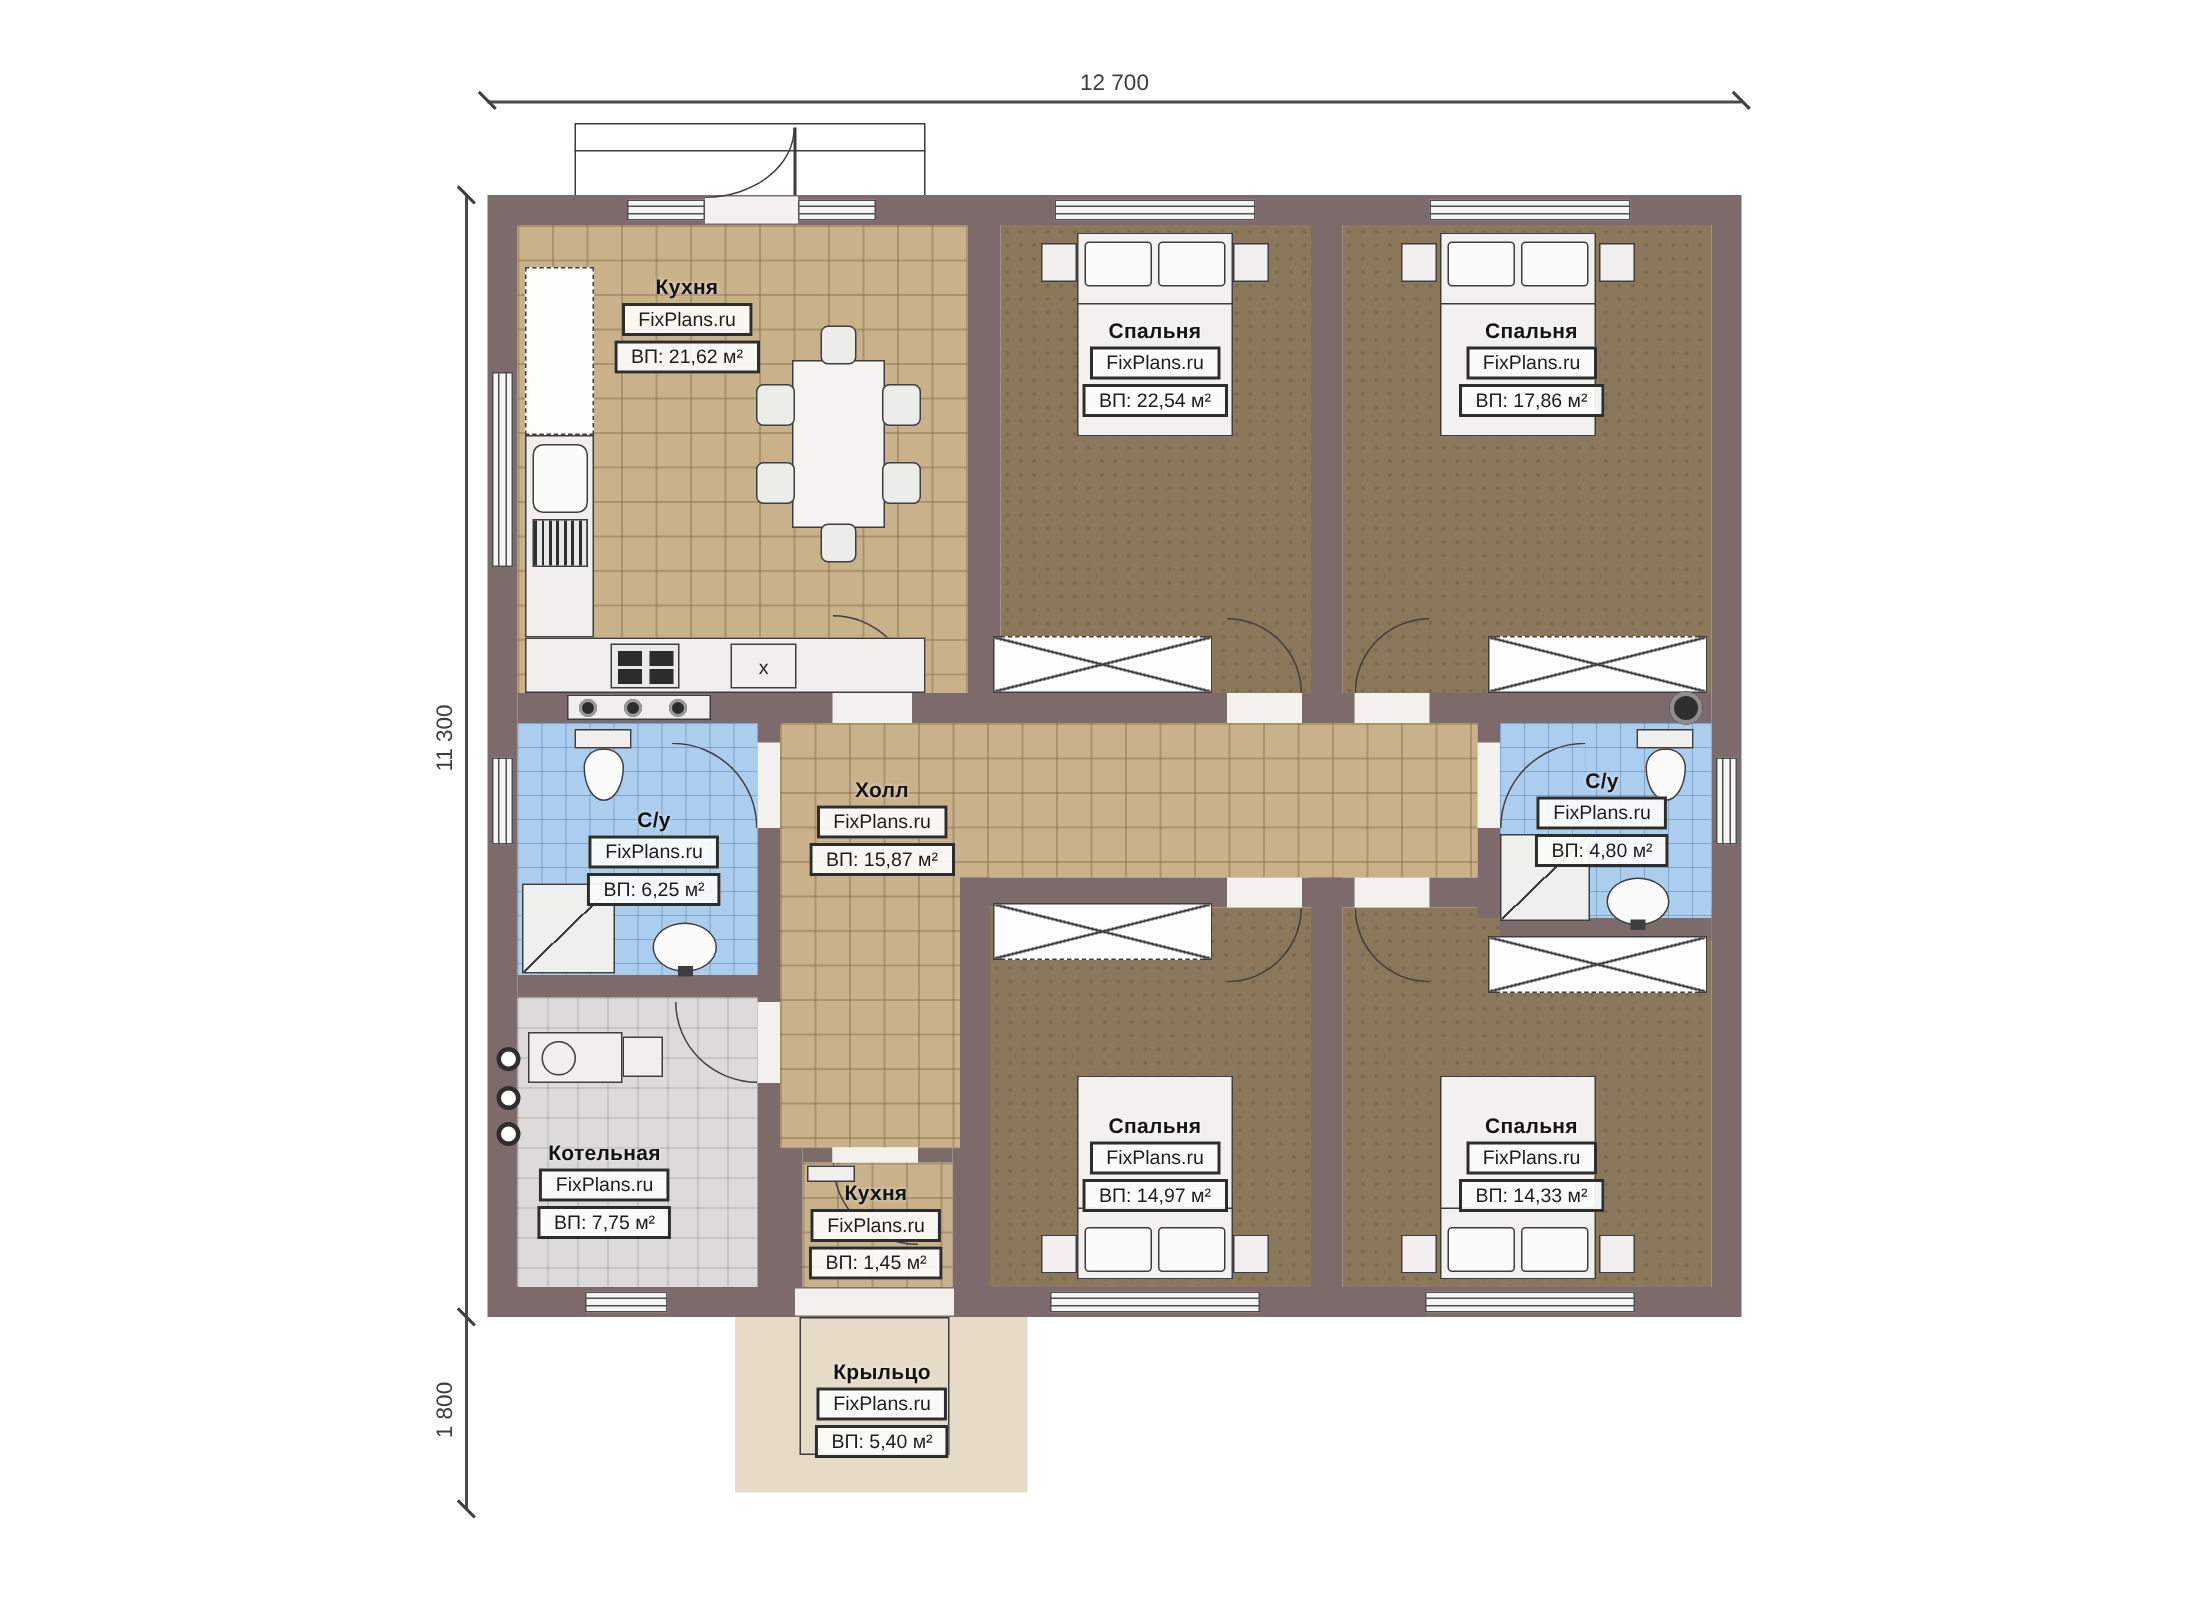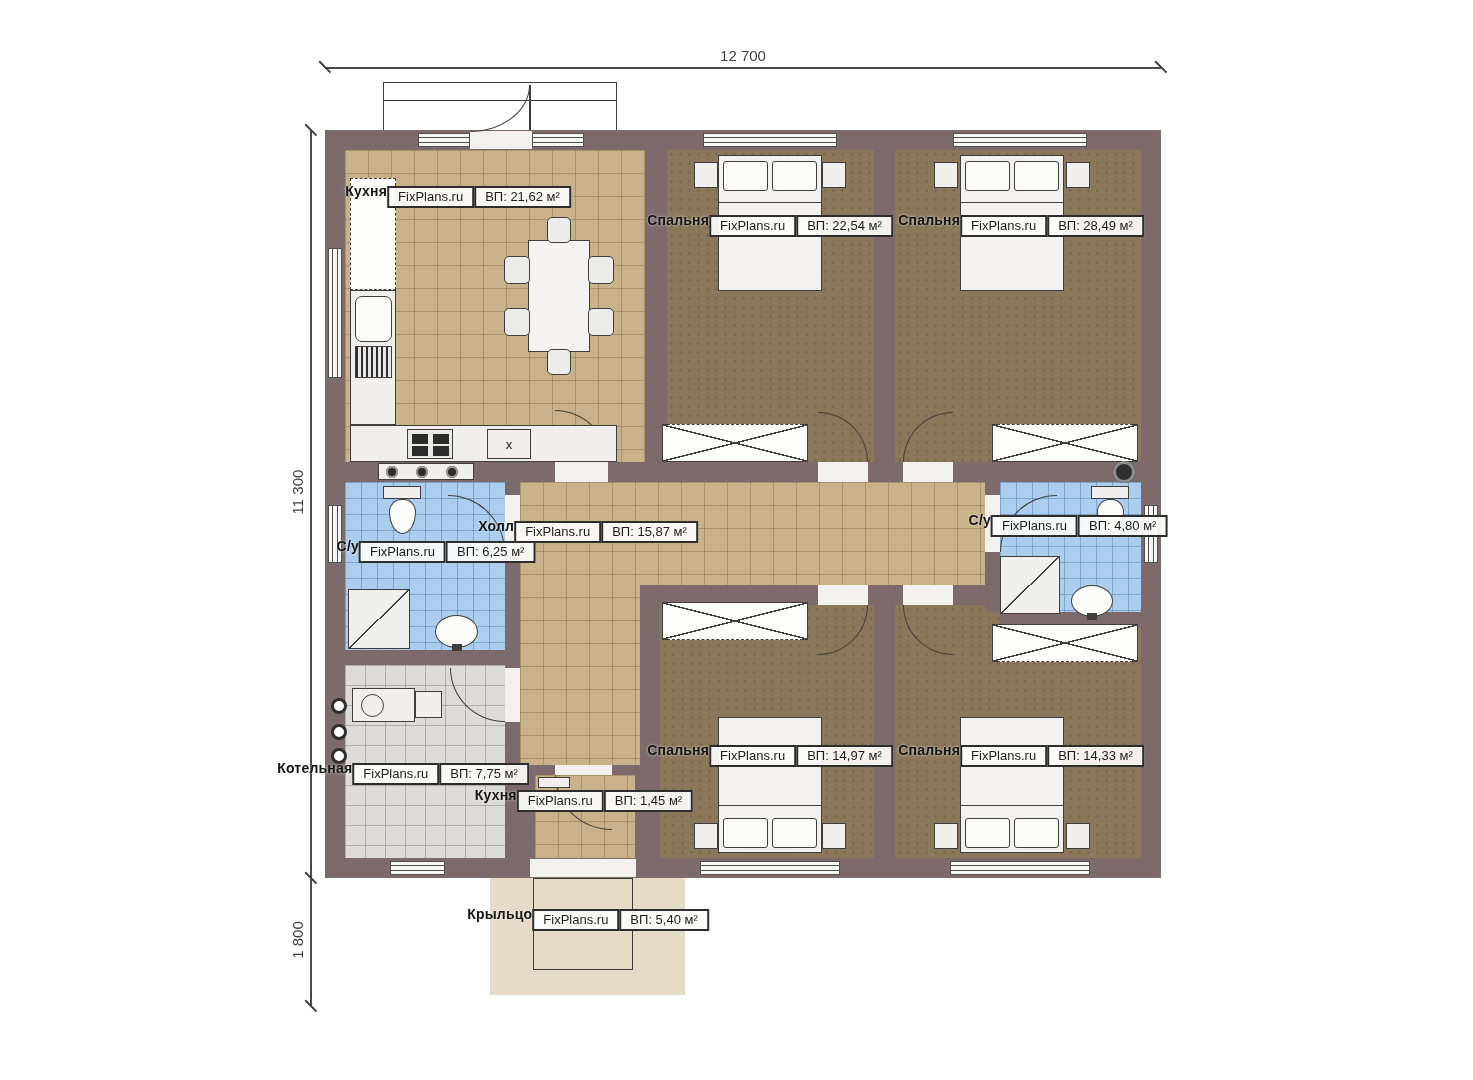--- a/index.html
+++ b/index.html
@@ -77,21 +77,21 @@
     border:1.3px solid #3e3e3e;border-radius:50%}
   .appl-mark{display:flex;align-items:center;justify-content:center;
     font-size:13px;color:#222}
 
   
   .outline{position:absolute;background:#fff;border:1.2px solid #3c3c3c;z-index:2}
   .steps{position:absolute;background:transparent;border:1.2px solid #3c3c3c;z-index:4}
   .thinline{position:absolute;background:#3c3c3c;z-index:3}
 
   
-  .rlabel{position:absolute;display:flex;flex-direction:row;
+  .rlabel{position:absolute;display:flex;flex-direction:column;align-items:center;
     transform:translateX(-50%);z-index:30;text-align:center}
   .rname{font-weight:bold;font-size:14px;color:#141414;letter-spacing:.2px;
     text-shadow:0 0 3px rgba(255,255,255,.75)}
   .rbox{margin-top:3px;border:2px solid #2d2d2d;background:rgba(252,252,250,.93);
     font-size:13px;color:#1c1c1c;padding:0 9px;line-height:18px;white-space:nowrap}
 
   
   .dimline{position:absolute;background:#4a4a4a;z-index:6}
   .tick{position:absolute;width:16px;height:1.6px;background:#3f3f3f;
     transform:rotate(45deg);z-index:6}
@@ -264,21 +264,21 @@
     <div class="rbox">ВП: 21,62 м²</div>
   </div>
   <div class="rlabel" style="left:770px;top:212px">
     <div class="rname">Спальня</div>
     <div class="rbox">FixPlans.ru</div>
     <div class="rbox">ВП: 22,54 м²</div>
   </div>
   <div class="rlabel" style="left:1021px;top:212px">
     <div class="rname">Спальня</div>
     <div class="rbox">FixPlans.ru</div>
-    <div class="rbox">ВП: 28,49 м²</div>
+    <div class="rbox">ВП: 17,86 м²</div>
   </div>
   <div class="rlabel" style="left:436px;top:538px">
     <div class="rname">С/у</div>
     <div class="rbox">FixPlans.ru</div>
     <div class="rbox">ВП: 6,25 м²</div>
   </div>
   <div class="rlabel" style="left:588px;top:518px">
     <div class="rname">Холл</div>
     <div class="rbox">FixPlans.ru</div>
     <div class="rbox">ВП: 15,87 м²</div>

